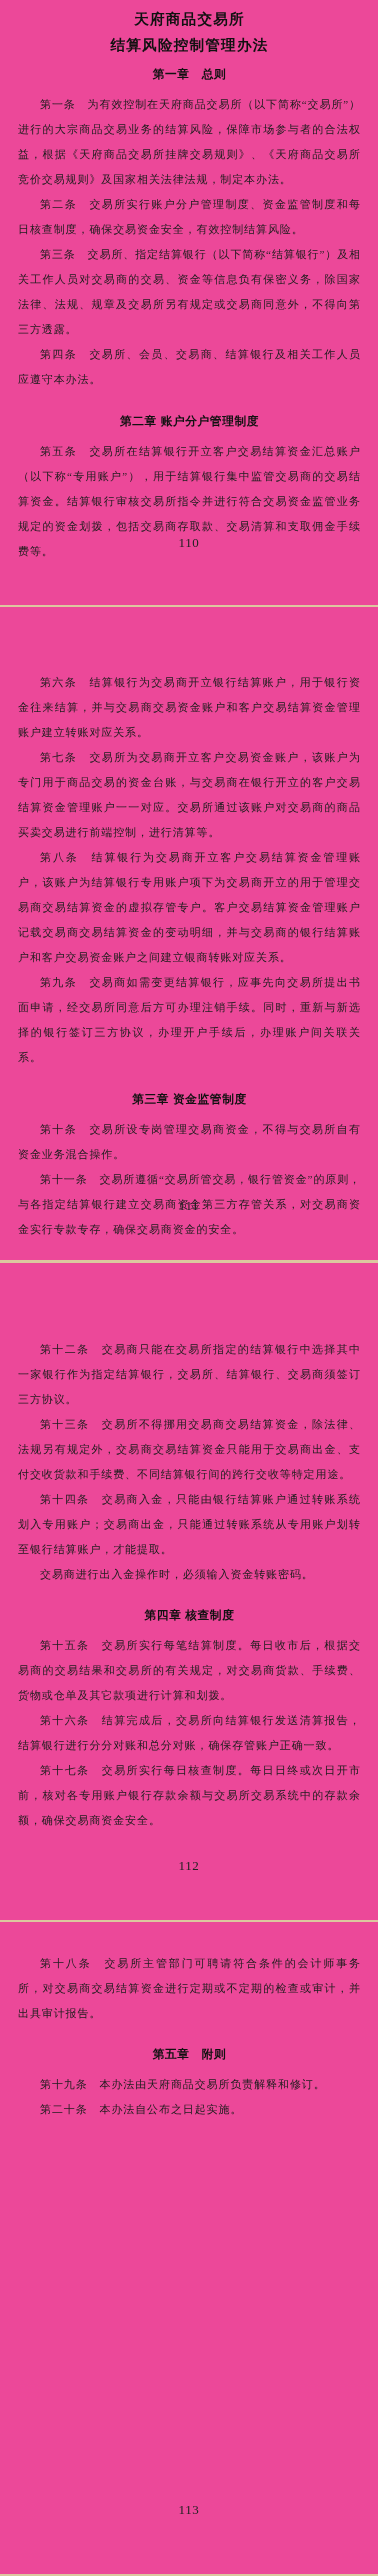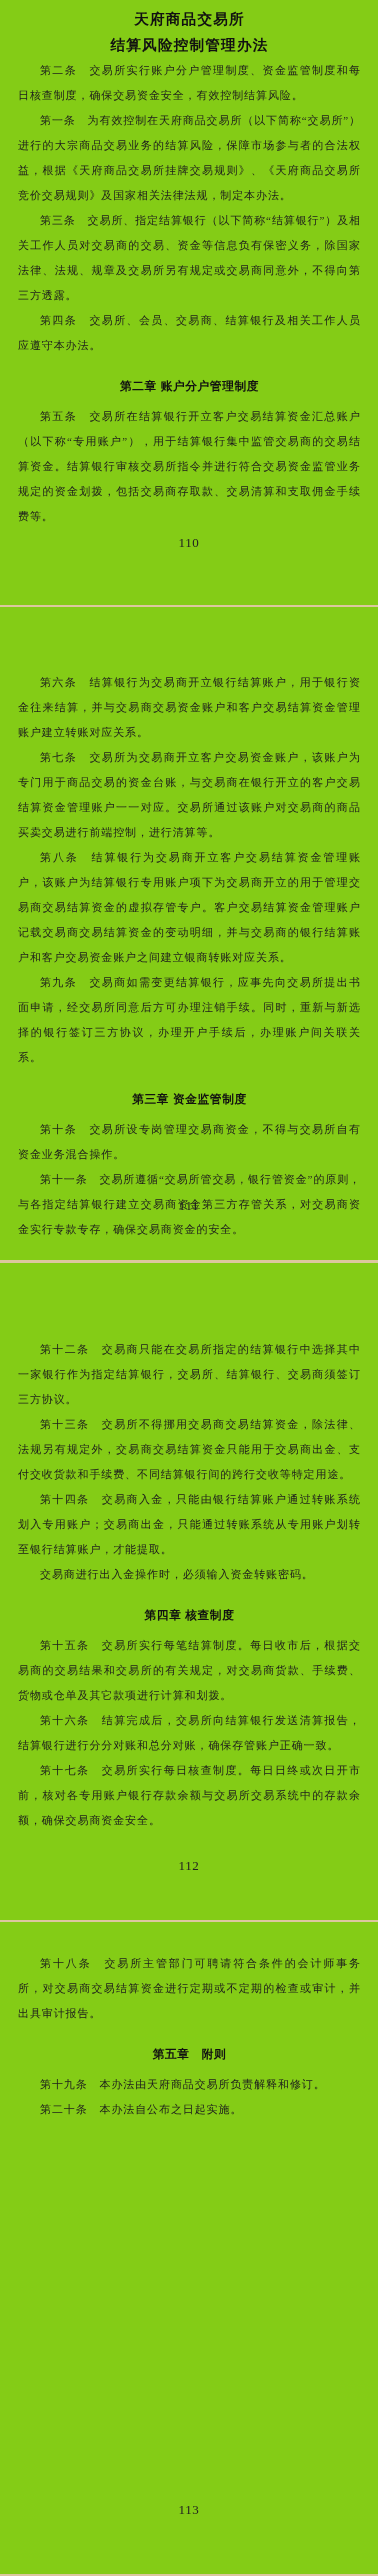--- a/index.html
+++ b/index.html
@@ -12,21 +12,21 @@
     color: #1d1d1d;
     font-family: "Liberation Serif", "DejaVu Serif", serif;
   }
   .doc {
     width: 378px;
     background: #ffffff;
   }
   .page {
     position: relative;
     box-sizing: border-box;
-    background: #84cc16;
+    background: #ec4899;
     padding-left: 18px;
     padding-right: 17px;
     overflow: hidden;
   }
   .page-1 { height: 605px; padding-top: 5.8px; }
   .page-2 { height: 653px; padding-top: 63px; }
   .page-3 { height: 657px; padding-top: 74px; }
   .page-4 { height: 652px; padding-top: 29px; }
 
   .doc-title {
@@ -81,22 +81,23 @@
   }
 </style>
 </head>
 <body>
 
 <div class="doc">
 
   <section class="page page-1">
     <div class="doc-title">天府商品交易所</div>
     <div class="doc-title">结算风险控制管理办法</div>
+    <div class="chapter-heading tight">第一章　总则</div>
+    <p class="para">第一条　为有效控制在天府商品交易所（以下简称“交易所”）进行的大宗商品交易业务的结算风险，保障市场参与者的合法权益，根据《天府商品交易所挂牌交易规则》、《天府商品交易所竞价交易规则》及国家相关法律法规，制定本办法。</p>
     <p class="para">第二条　交易所实行账户分户管理制度、资金监管制度和每日核查制度，确保交易资金安全，有效控制结算风险。</p>
-    <p class="para">第一条　为有效控制在天府商品交易所（以下简称“交易所”）进行的大宗商品交易业务的结算风险，保障市场参与者的合法权益，根据《天府商品交易所挂牌交易规则》、《天府商品交易所竞价交易规则》及国家相关法律法规，制定本办法。</p>
     <p class="para">第三条　交易所、指定结算银行（以下简称“结算银行”）及相关工作人员对交易商的交易、资金等信息负有保密义务，除国家法律、法规、规章及交易所另有规定或交易商同意外，不得向第三方透露。</p>
     <p class="para">第四条　交易所、会员、交易商、结算银行及相关工作人员应遵守本办法。</p>
     <div class="chapter-heading">第二章 账户分户管理制度</div>
     <p class="para">第五条　交易所在结算银行开立客户交易结算资金汇总账户（以下称“专用账户”），用于结算银行集中监管交易商的交易结算资金。结算银行审核交易所指令并进行符合交易资金监管业务规定的资金划拨，包括交易商存取款、交易清算和支取佣金手续费等。</p>
     <div class="page-number">110</div>
   </section>
 
   <div class="page-divider"></div>
 
   <section class="page page-2">

